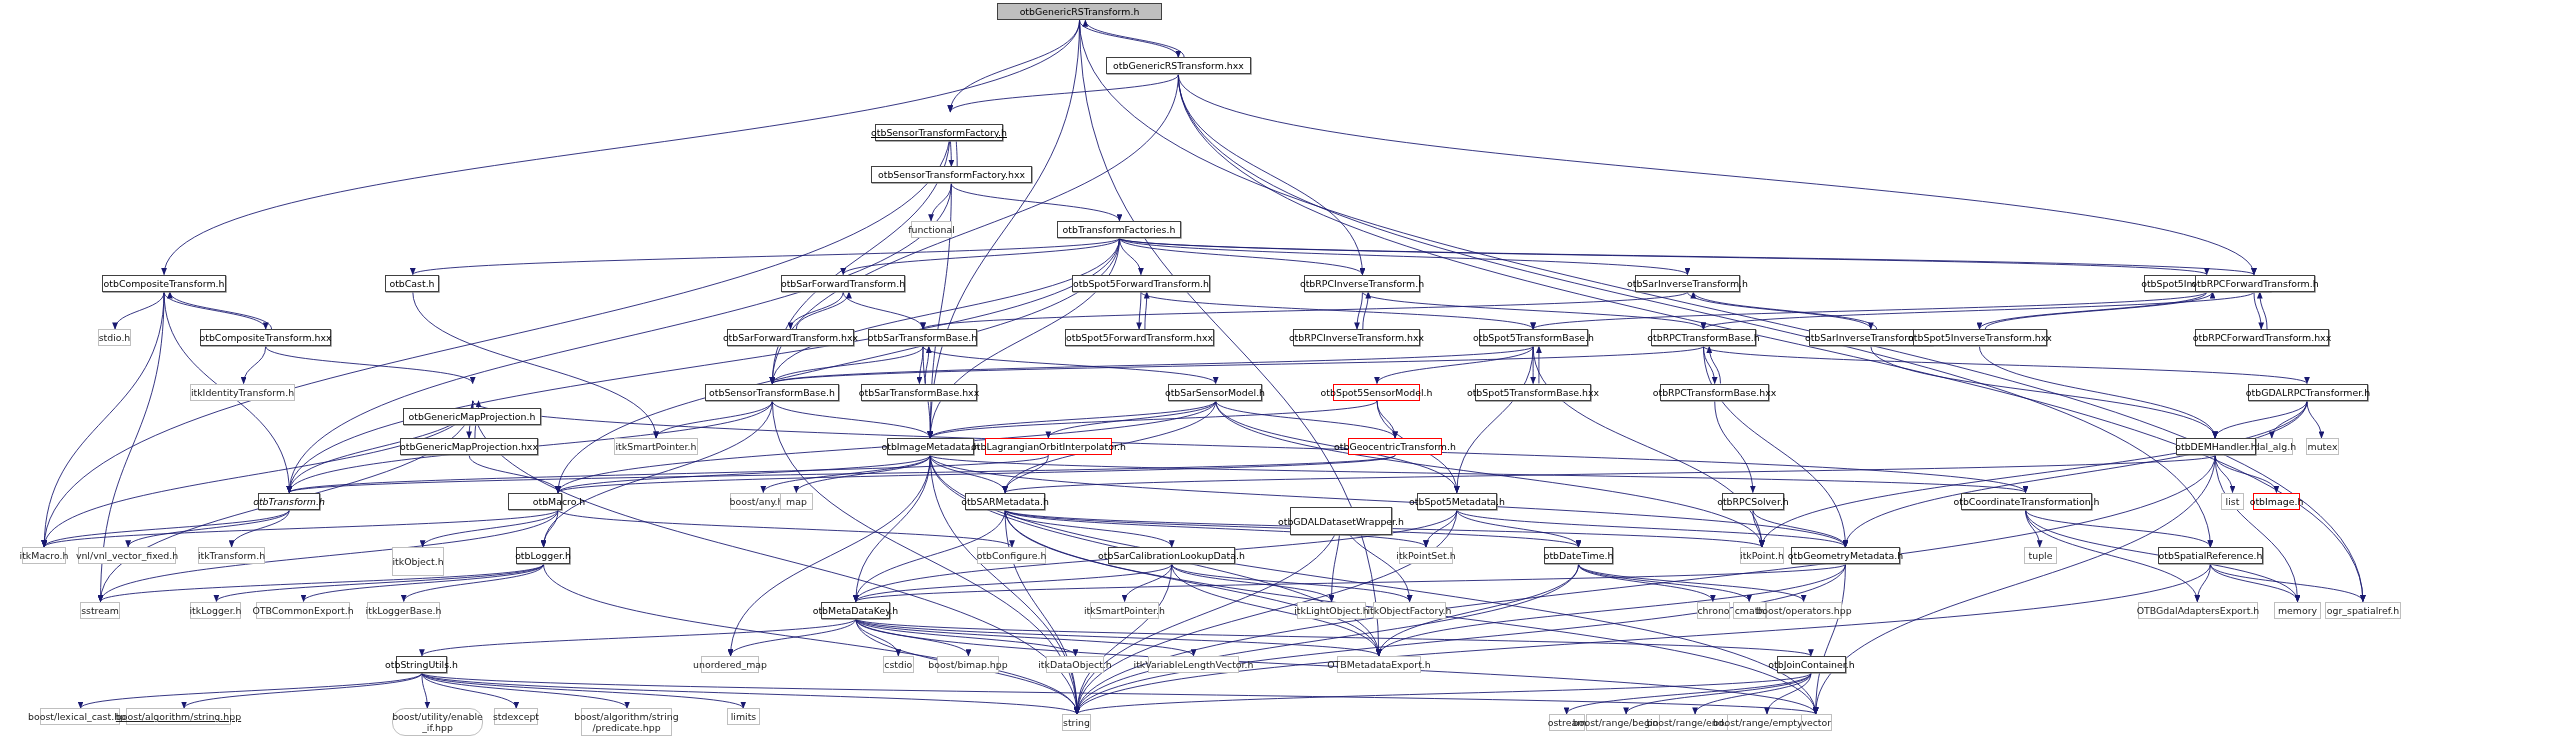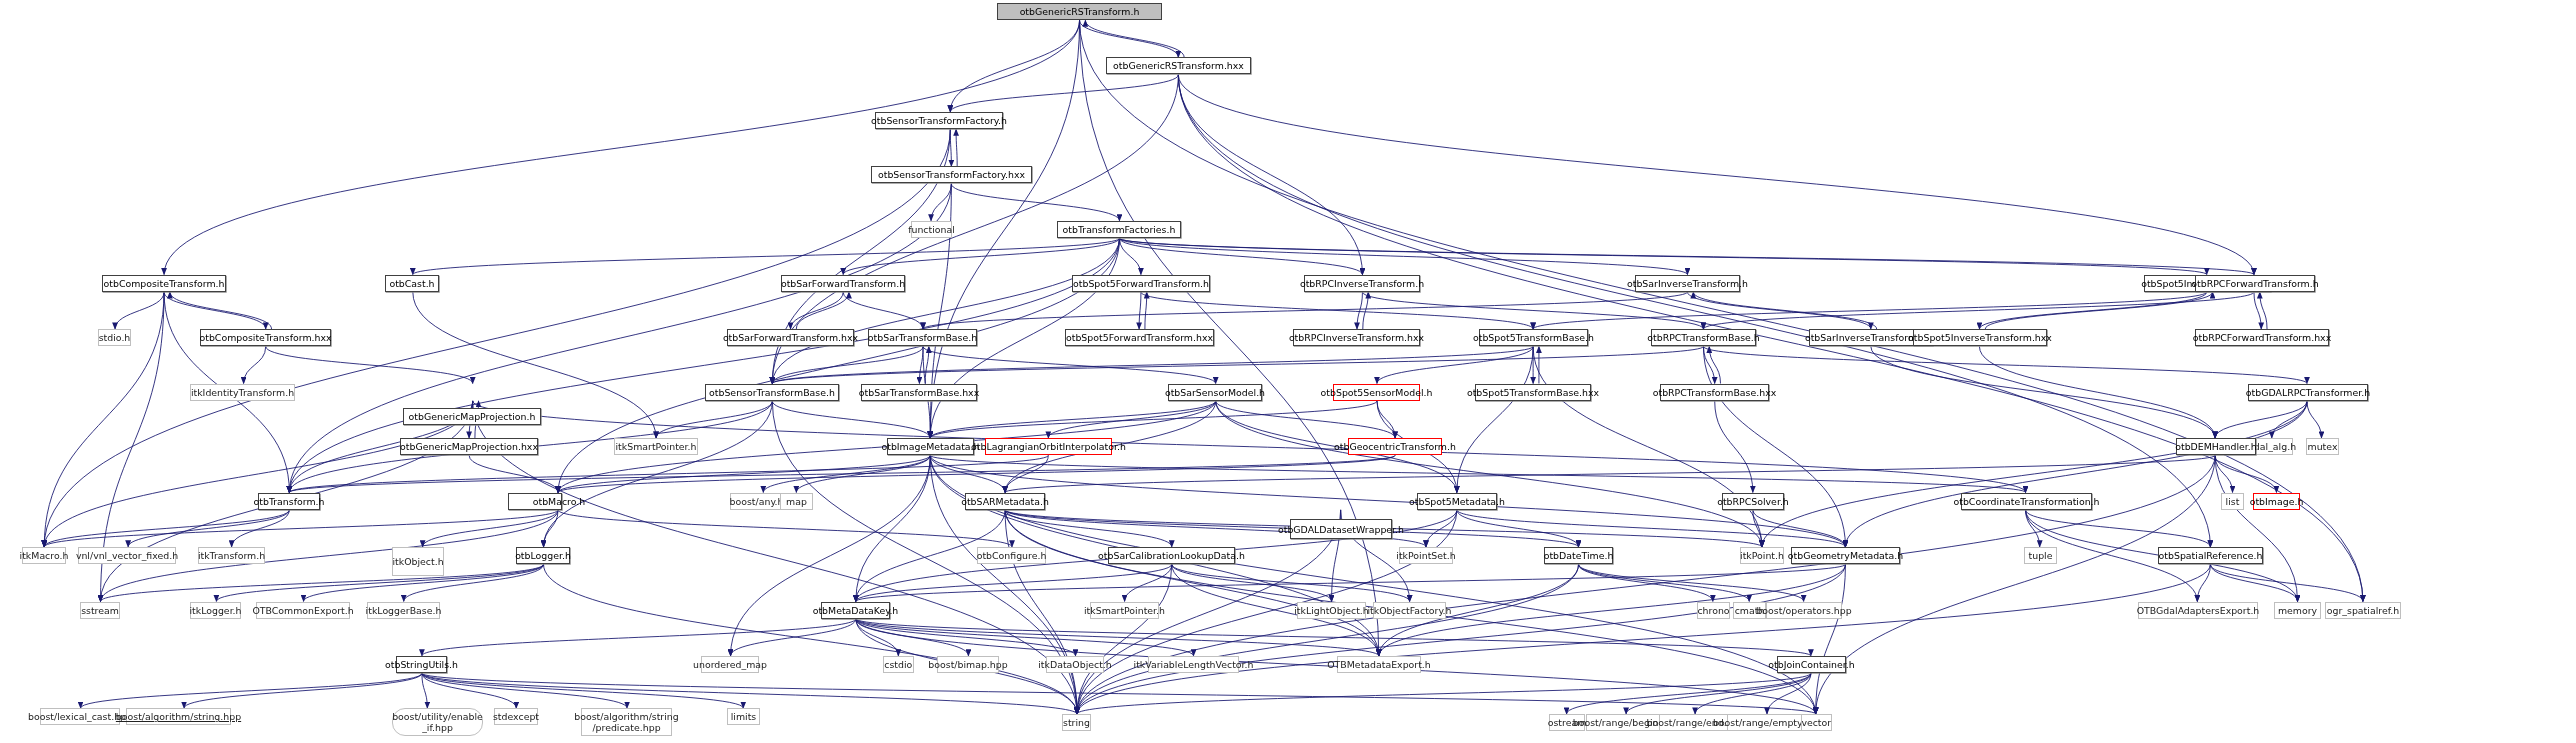--- a/index.html
+++ b/index.html
@@ -222,21 +222,21 @@
       <path d="M580,927 C580,955 1482,955 1482,983" fill="none" stroke="#191970" stroke-width="1.2" marker-end="url(#arrow)"></path>
       <path d="M580,927 C580,955 2499,955 2499,983" fill="none" stroke="#191970" stroke-width="1.2" marker-end="url(#arrow)"></path>
       <path d="M2492.5,927 C2492.5,955 2156,955 2156,983" fill="none" stroke="#191970" stroke-width="1.2" marker-end="url(#arrow)"></path>
       <path d="M2492.5,927 C2492.5,955 2238,955 2238,983" fill="none" stroke="#191970" stroke-width="1.2" marker-end="url(#arrow)"></path>
       <path d="M2492.5,927 C2492.5,955 2333,955 2333,983" fill="none" stroke="#191970" stroke-width="1.2" marker-end="url(#arrow)"></path>
       <path d="M2492.5,927 C2492.5,955 2432,955 2432,983" fill="none" stroke="#191970" stroke-width="1.2" marker-end="url(#arrow)"></path>
       <path d="M2492.5,927 C2492.5,955 1482,955 1482,983" fill="none" stroke="#191970" stroke-width="1.2" marker-end="url(#arrow)"></path>
     </svg>
 <div class="node root" style="left: 997px; top: 2.9px; width: 165px; height: 17.4px;">otbGenericRSTransform.h</div>
     <div class="node project" style="left: 1106px; top: 57px; width: 145px; height: 17.4px;">otbGenericRSTransform.hxx</div>
-    <div class="node project" style="left: 875px; top: 112px; width: 128px; height: 17.4px;">otbSensorTransformFactory.h</div>
+    <div class="node project" style="left: 875px; top: 124px; width: 128px; height: 17.4px; text-decoration: underline;">otbSensorTransformFactory.h</div>
     <div class="node project" style="left: 871px; top: 166px; width: 161px; height: 17.4px;">otbSensorTransformFactory.hxx</div>
     <div class="node external" style="left: 911px; top: 221px; width: 41px; height: 17.4px;">functional</div>
     <div class="node project" style="left: 1057px; top: 221px; width: 124px; height: 17.4px;">otbTransformFactories.h</div>
     <div class="node project" style="left: 102px; top: 275px; width: 124px; height: 17.4px;">otbCompositeTransform.h</div>
     <div class="node external" style="left: 98px; top: 329px; width: 33px; height: 17.4px;">stdio.h</div>
     <div class="node project" style="left: 200px; top: 329px; width: 131px; height: 17.4px;">otbCompositeTransform.hxx</div>
     <div class="node external" style="left: 190px; top: 384px; width: 105px; height: 17.4px;">itkIdentityTransform.h</div>
     <div class="node project" style="left: 385px; top: 275px; width: 54px; height: 17.4px;">otbCast.h</div>
     <div class="node project" style="left: 781px; top: 275px; width: 124px; height: 17.4px;">otbSarForwardTransform.h</div>
     <div class="node project" style="left: 727px; top: 329px; width: 127px; height: 17.4px;">otbSarForwardTransform.hxx</div>
@@ -258,32 +258,32 @@
     <div class="node project" style="left: 1660px; top: 384px; width: 109px; height: 17.4px;">otbRPCTransformBase.hxx</div>
     <div class="node project" style="left: 403px; top: 384px; width: 138px; height: 17.4px; margin-top: 24px;">otbGenericMapProjection.h</div>
     <div class="node project" style="left: 400px; top: 438px; width: 138px; height: 17.4px;">otbGenericMapProjection.hxx</div>
     <div class="node project" style="left: 705px; top: 384px; width: 134px; height: 17.4px;">otbSensorTransformBase.h</div>
     <div class="node external" style="left: 614px; top: 438px; width: 84px; height: 17.4px;">itkSmartPointer.h</div>
     <div class="node project" style="left: 1168px; top: 384px; width: 94px; height: 17.4px;">otbSarSensorModel.h</div>
     <div class="node missing" style="left: 1333px; top: 384px; width: 87px; height: 17.4px;">otbSpot5SensorModel.h</div>
     <div class="node project" style="left: 2248px; top: 384px; width: 120px; height: 17.4px;">otbGDALRPCTransformer.h</div>
     <div class="node external" style="left: 2251px; top: 438px; width: 42px; height: 17.4px;">gdal_alg.h</div>
     <div class="node external" style="left: 2306px; top: 438px; width: 33px; height: 17.4px;">mutex</div>
-    <div class="node project" style="left: 258px; top: 493px; width: 62px; height: 17.4px;">otbTransform.h</div>
+    <div class="node project" style="left: 258px; top: 493px; width: 62px; height: 17.4px; font-style: italic;">otbTransform.h</div>
     <div class="node project" style="left: 887px; top: 438px; width: 87px; height: 17.4px;">otbImageMetadata.h</div>
     <div class="node missing" style="left: 985px; top: 438px; width: 127px; height: 17.4px;">otbLagrangianOrbitInterpolator.h</div>
     <div class="node missing" style="left: 1348px; top: 438px; width: 94px; height: 17.4px;">otbGeocentricTransform.h</div>
     <div class="node project" style="left: 2176px; top: 438px; width: 80px; height: 17.4px;">otbDEMHandler.h</div>
     <div class="node external" style="left: 2221px; top: 493px; width: 23px; height: 17.4px;">list</div>
     <div class="node missing" style="left: 2253px; top: 493px; width: 47px; height: 17.4px;">otbImage.h</div>
     <div class="node project" style="left: 508px; top: 493px; width: 54px; height: 17px; padding-left: 48px;">otbMacro.h</div>
     <div class="node external" style="left: 730px; top: 493px; width: 65px; height: 17.4px;">boost/any.hpp</div>
     <div class="node external" style="left: 780px; top: 493px; width: 33px; height: 17.4px;">map</div>
     <div class="node project" style="left: 965px; top: 493px; width: 80px; height: 17.4px;">otbSARMetadata.h</div>
-    <div class="node project" style="left: 1290px; top: 519px; width: 102px; height: 20px;">otbGDALDatasetWrapper.h</div>
+    <div class="node project" style="left: 1290px; top: 507px; width: 102px; height: 28px;">otbGDALDatasetWrapper.h</div>
     <div class="node project" style="left: 1417px; top: 493px; width: 80px; height: 17.4px;">otbSpot5Metadata.h</div>
     <div class="node project" style="left: 1722px; top: 493px; width: 62px; height: 17.4px;">otbRPCSolver.h</div>
     <div class="node project" style="left: 1961px; top: 493px; width: 131px; height: 17.4px;">otbCoordinateTransformation.h</div>
     <div class="node external" style="left: 22px; top: 547px; width: 44px; height: 17.4px;">itkMacro.h</div>
     <div class="node external" style="left: 78px; top: 547px; width: 98px; height: 17.4px;">vnl/vnl_vector_fixed.h</div>
     <div class="node external" style="left: 198px; top: 547px; width: 67px; height: 17.4px;">itkTransform.h</div>
     <div class="node external" style="left: 392px; top: 547px; width: 52px; height: 29px;">itkObject.h</div>
     <div class="node project" style="left: 516px; top: 547px; width: 54px; height: 17.4px;">otbLogger.h</div>
     <div class="node external" style="left: 977px; top: 547px; width: 69px; height: 17.4px;">otbConfigure.h</div>
     <div class="node project" style="left: 1108px; top: 547px; width: 127px; height: 17.4px;">otbSarCalibrationLookupData.h</div>

